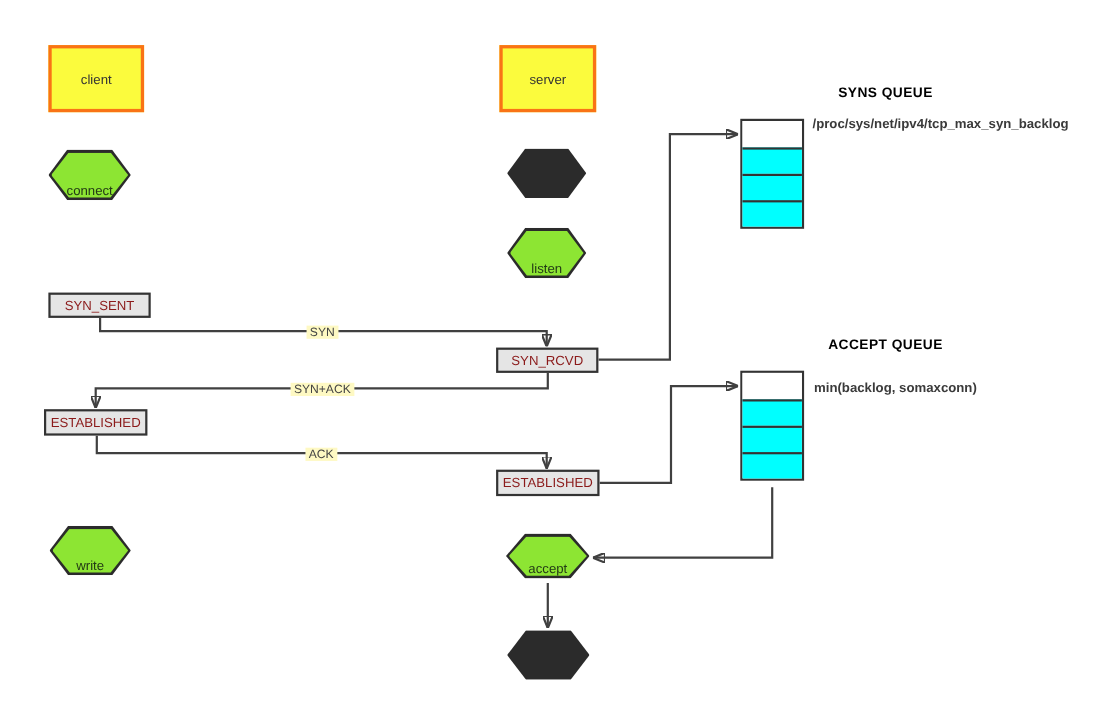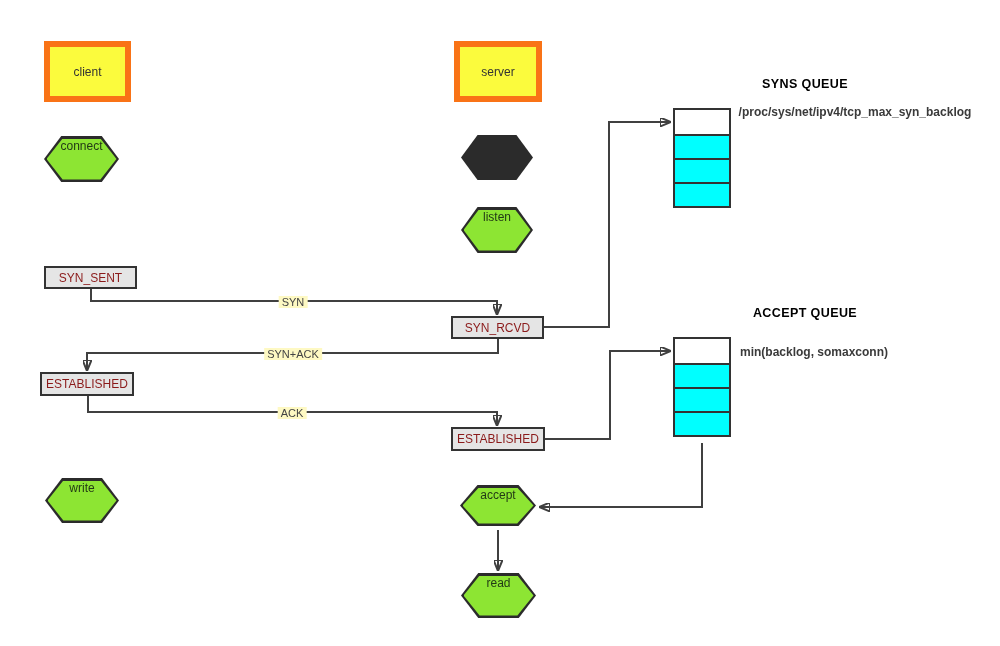--- a/index.html
+++ b/index.html
@@ -13,41 +13,41 @@
   #canvas { position:absolute; left:0; top:0; width:1000px; height:646px; }
 
   
   .node {
     position:absolute;
     display:flex; align-items:center; justify-content:center;
     font-size:12px; text-align:center;
   }
   .rect-yellow {
     background:#fbfb3d;
-    border:6px solid #f97316;
+    border:3px solid #f97316;
     color:#333333;
   }
   .rect-red {
     background:#e5e5e5;
     border:2px solid #333333;
     color:#8b1a1a;
   }
 
   
   .hex { position:absolute; }
   .hex .hex-border {
     position:absolute; inset:0;
     background:#2b2b2b;
     clip-path:polygon(0 50%, 23% 0, 77% 0, 100% 50%, 77% 100%, 23% 100%);
   }
   .hex .hex-fill {
     position:absolute; inset:2.5px;
     background:#8de533;
     clip-path:polygon(0 50%, 23% 0, 77% 0, 100% 50%, 77% 100%, 23% 100%);
-    display:flex; align-items:flex-start; justify-content:center;
+    display:flex; align-items:flex-end; justify-content:center;
     font-size:12px; color:#233a16;
   }
 
   
   .pos-client        { left:44px;  top:41px;  width:87px; height:61px; }
   .pos-server        { left:454px; top:41px;  width:88px; height:61px; }
   .pos-connect       { left:44px;  top:136px; width:75px; height:46px; }
   .pos-bind          { left:461px; top:135px; width:72px; height:45px; }
   .pos-listen        { left:461px; top:207px; width:72px; height:46px; }
   .pos-write         { left:45px;  top:478px; width:74px; height:45px; }
@@ -150,23 +150,20 @@
       </div>
   </div>
   <div class="hex pos-accept">
     <div class="hex-border"></div>
     <div class="hex-fill">
         <span>accept</span>
       </div>
   </div>
   <div class="hex pos-read">
     <div class="hex-border"></div>
-    <div class="hex-fill">
-        <span>read</span>
-      </div>
   </div>
 
   <div class="node rect-red pos-syn-sent">
     <span>SYN_SENT</span>
   </div>
   <div class="node rect-red pos-syn-rcvd">
     <span>SYN_RCVD</span>
   </div>
   <div class="node rect-red pos-est-client">
     <span>ESTABLISHED</span>

